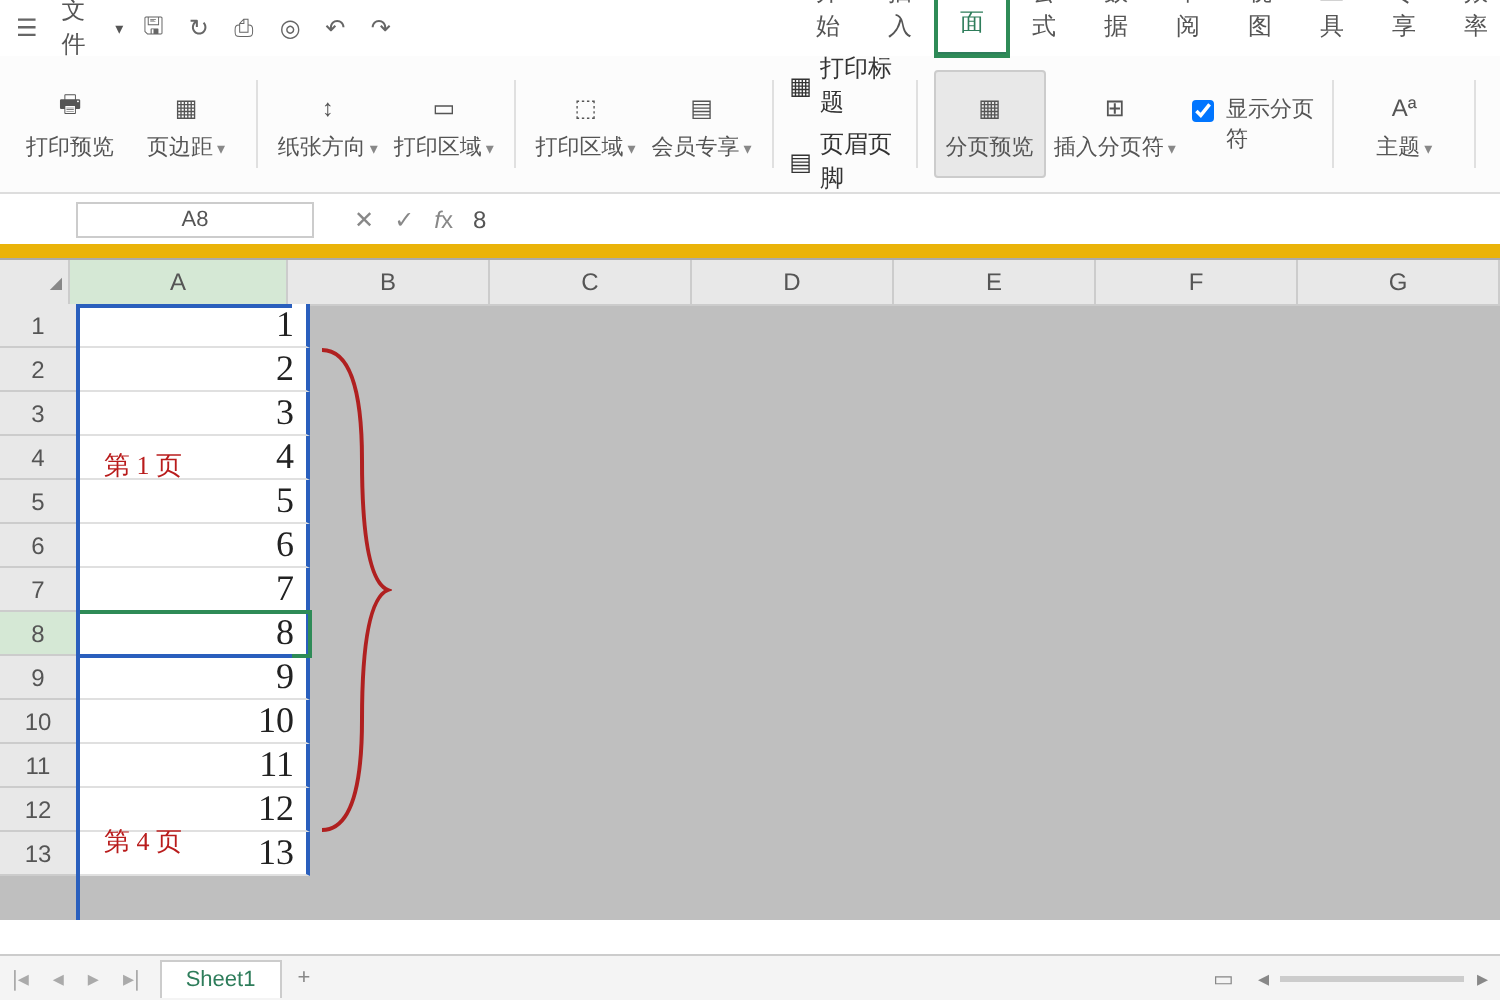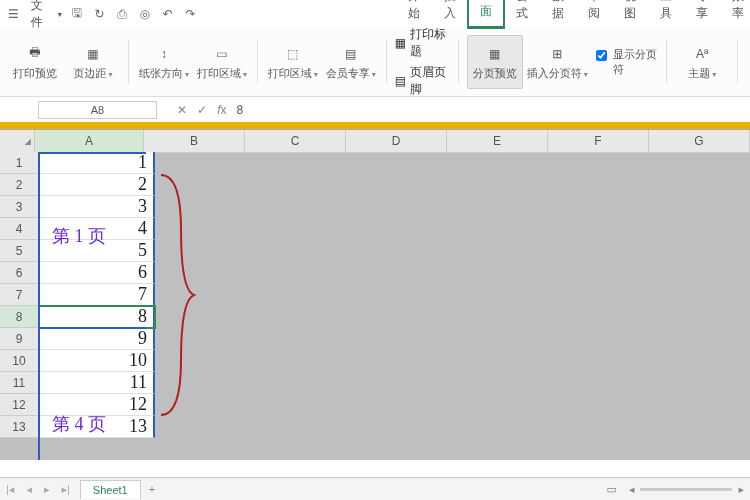--- a/index.html
+++ b/index.html
@@ -32,21 +32,21 @@
 .ch.o{width:100px}
 .rows{position:absolute;top:22px;left:0;bottom:0}
 .row{display:flex;height:22px}
 .rh{width:38px;background:#e8e8e8;border-right:1px solid #ccc;border-bottom:1px solid #ccc;display:flex;align-items:center;justify-content:center;color:#555}
 .rh.sel{background:#d5e8d5}
 .cellA{width:108px;background:#fff;border-right:2px solid #2a5fbd;border-bottom:1px solid #e0e0e0;display:flex;align-items:center;justify-content:flex-end;padding-right:6px;font-family:"Times New Roman",serif;font-size:18px;color:#222;position:relative}
 .leftedge{position:absolute;left:38px;top:22px;width:2px;height:308px;background:#2a5fbd;z-index:3}
 .topedge{position:absolute;left:38px;top:22px;width:108px;height:2px;background:#2a5fbd;z-index:3}
 .pgbrk{position:absolute;left:38px;width:108px;height:2px;background:#2a5fbd;z-index:3}
 .active{outline:2px solid #2e8b57;outline-offset:-1px;z-index:2}
-.watermark{position:absolute;left:52px;font-family:"SimSun",serif;font-size:18px;color:#6d28d9;z-index:1;pointer-events:none}
+.watermark{position:absolute;left:52px;font-family:"SimSun",serif;font-size:13px;color:#b91c1c;z-index:1;pointer-events:none}
 .brace{position:absolute;left:156px;top:40px;width:40px;height:250px;z-index:4}
 .brace svg{width:100%;height:100%}
 .ellipse{position:absolute;left:210px;top:108px;width:210px;height:84px;background:#fdf9d0;border:1px solid #333;border-radius:50%;display:flex;align-items:center;justify-content:center;font-family:"SimSun",serif;font-size:22px;color:#333;box-shadow:3px 3px 5px rgba(0,0,0,0.25);z-index:4}
 .sheetbar{position:absolute;bottom:0;left:0;right:0;height:22px;background:#f4f4f4;border-top:1px solid #ccc;display:flex;align-items:center;font-size:11px}
 .navicn{padding:0 6px;color:#aaa}
 .sheettab{padding:3px 12px;background:#fff;border:1px solid #ccc;border-bottom:none;color:#2e7d5b;margin-left:4px}
 .addsheet{padding:3px 8px;color:#888}
 .sheetbar .spacer{flex:1}
 .sheetbar .r{padding:0 6px;color:#888}
 .toprow{position:absolute;top:0;left:0;display:flex;align-items:center;height:28px}

